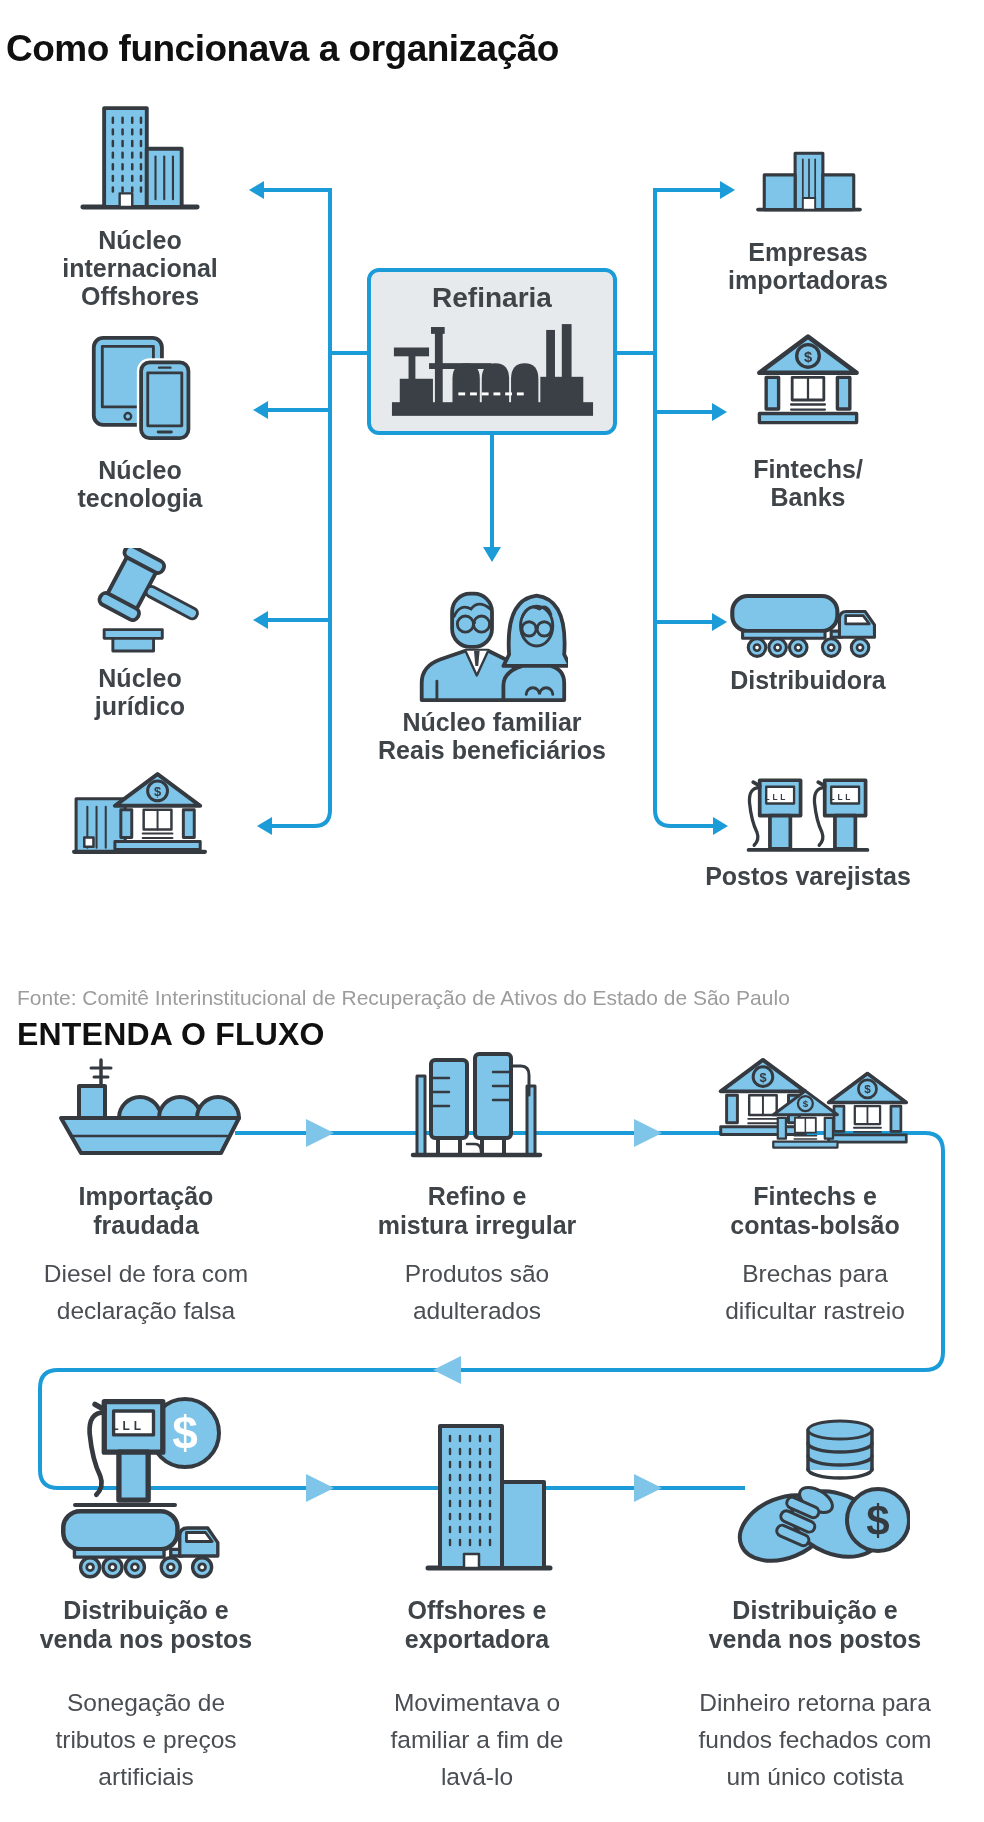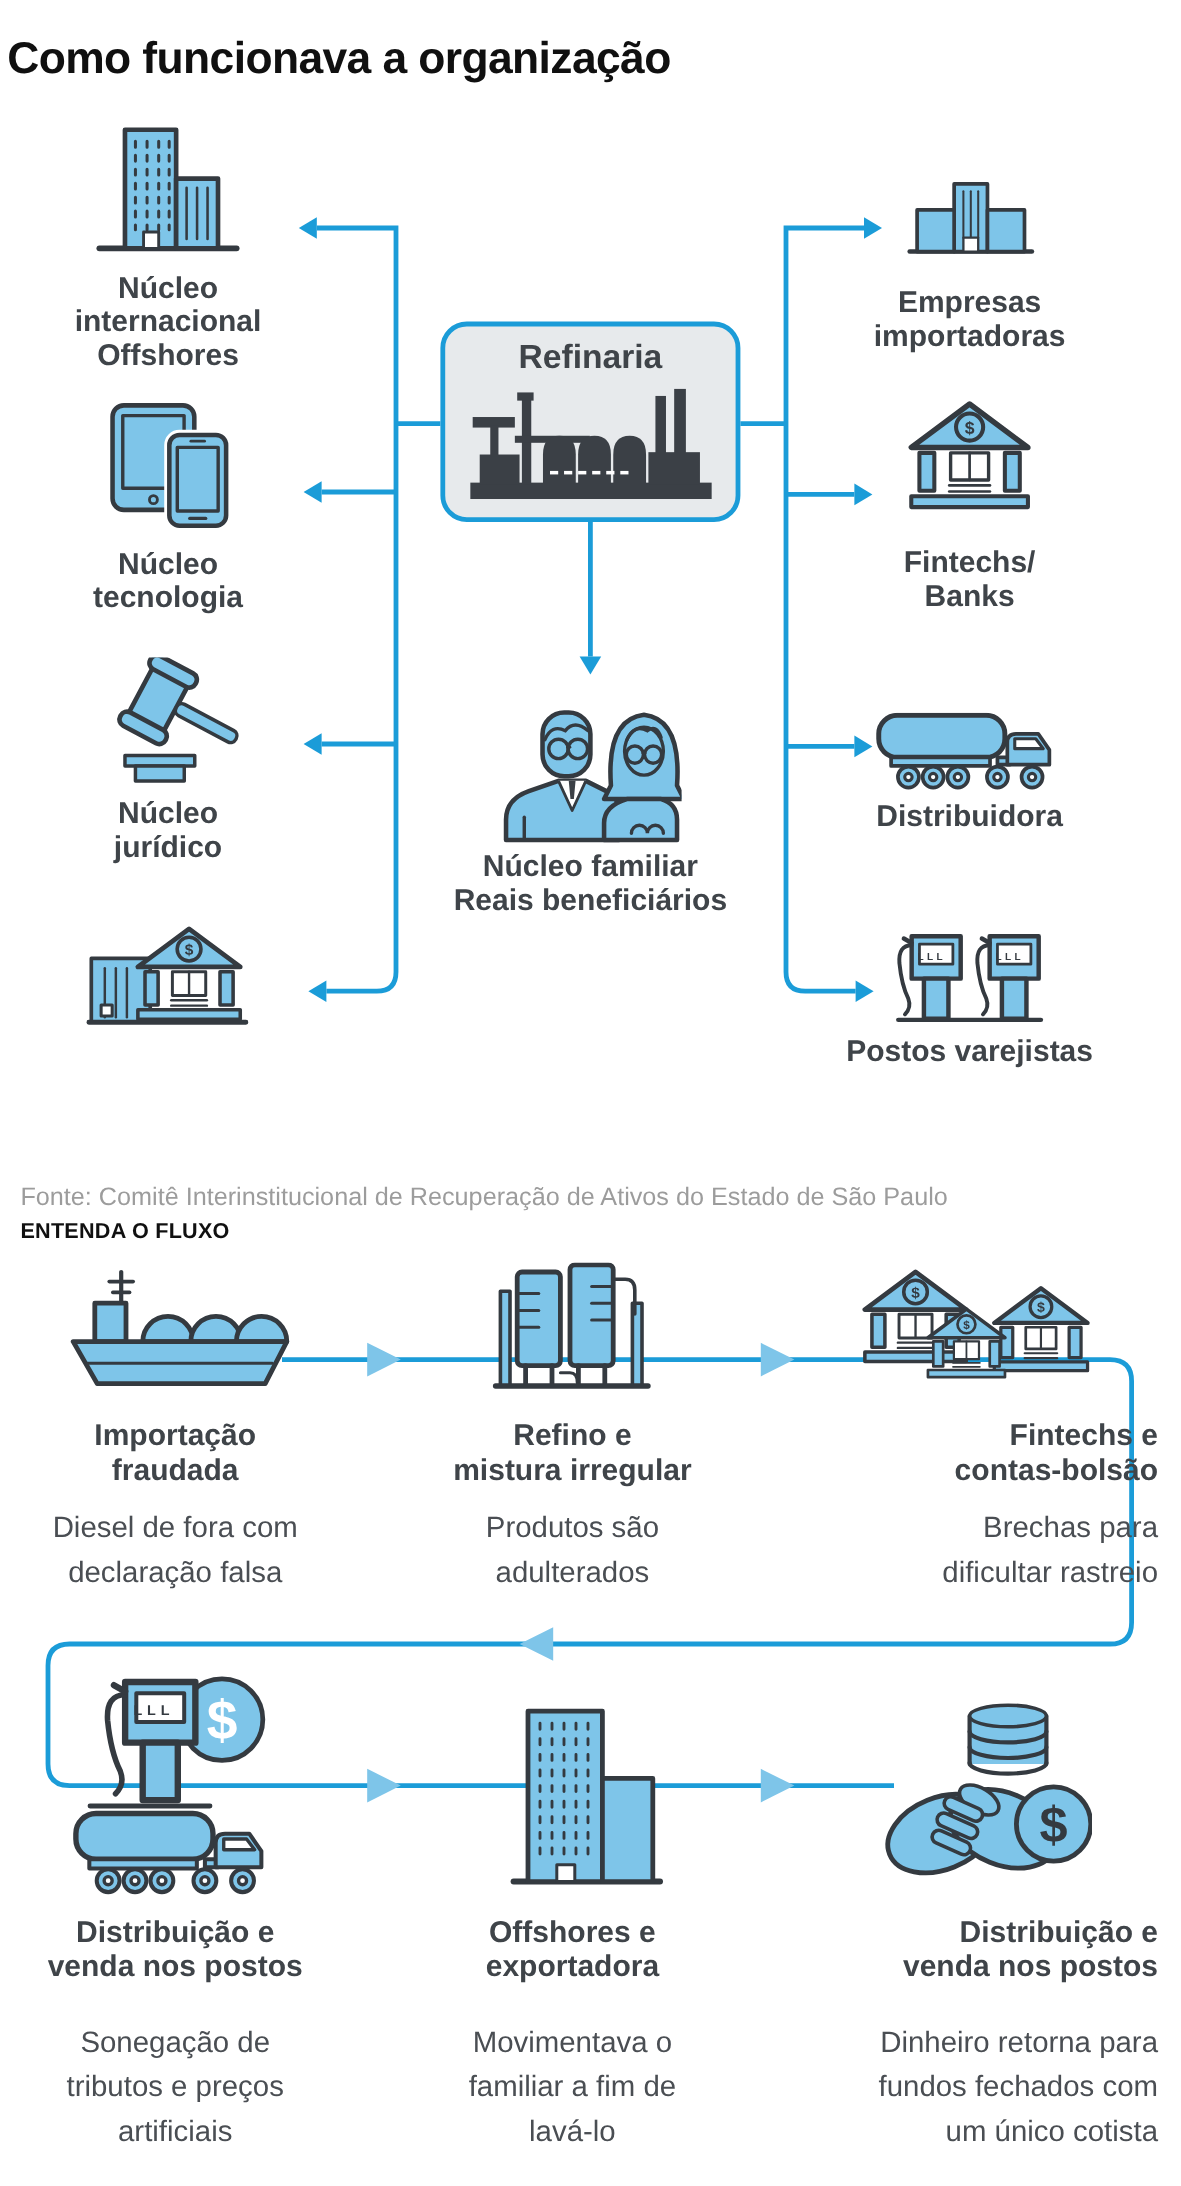--- a/index.html
+++ b/index.html
@@ -5,29 +5,29 @@
   html,body{margin:0;padding:0;background:#fff;}
   #stage{position:relative;width:984px;height:1822px;background:#fff;overflow:hidden;
          font-family:"Liberation Sans","DejaVu Sans",sans-serif;}
   .abs{position:absolute;}
   #title{left:6px;top:28px;font-size:37px;font-weight:bold;color:#101010;letter-spacing:-0.5px;}
   .nodelabel{width:280px;text-align:center;font-size:25px;font-weight:bold;color:#3f4449;
              line-height:28px;white-space:pre-line;}
   .lcol{left:0px;}
   .rcol{left:668px;}
   #refinaria-box{left:367px;top:268px;width:250px;height:167px;background:#e7eaec;
-                 border:4px solid #1b9cd8;border-radius:22px;box-sizing:border-box;text-align:center;}
+                 border:4px solid #1b9cd8;border-radius:12px;box-sizing:border-box;text-align:center;}
   #refinaria-box .boxlabel{font-size:28px;font-weight:bold;color:#3f4449;margin-top:10px;}
   #family-label{left:342px;top:708px;width:300px;}
   #source-line{left:17px;top:986px;font-size:21px;color:#9c9c9c;}
-  #flow-heading{left:17px;top:1016px;font-size:18px;font-weight:bold;color:#101010;letter-spacing:0.2px;}
+  #flow-heading{left:17px;top:1016px;font-size:32px;font-weight:bold;color:#101010;letter-spacing:0.2px;}
   .steptitle{width:300px;text-align:center;font-size:25px;font-weight:bold;color:#3f4449;
              line-height:29px;white-space:pre-line;}
   .stepdesc{width:300px;text-align:center;font-size:24.5px;color:#4a4e53;line-height:37px;white-space:pre-line;}
-  .c1{left:-4px;} .c2{left:327px;} .c3{left:665px;text-align:right;}
+  .c1{left:-4px;} .c2{left:327px;} .c3{left:665px;}
   .t1{top:1182px;} .d1{top:1255px;} .t2{top:1596px;} .d2{top:1684px;}
   svg{display:block;}
   .overlay{left:0;top:0;z-index:0;}
   .node{z-index:2;}
   
   .f{fill:#7ec5e9;stroke:#343a40;stroke-width:4;stroke-linejoin:round;}
   .f3{fill:#7ec5e9;stroke:#343a40;stroke-width:3;stroke-linejoin:round;}
   .w{fill:#ffffff;stroke:#343a40;stroke-width:2.5;stroke-linejoin:round;}
   .ln{stroke:#343a40;fill:none;stroke-linecap:round;}
   .dk{fill:#3b4046;stroke:none;}

